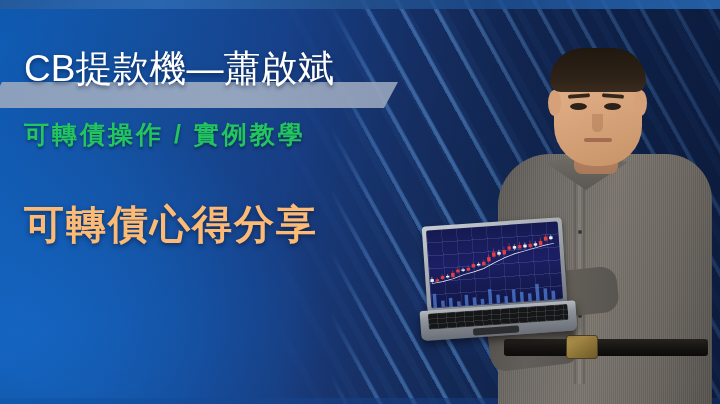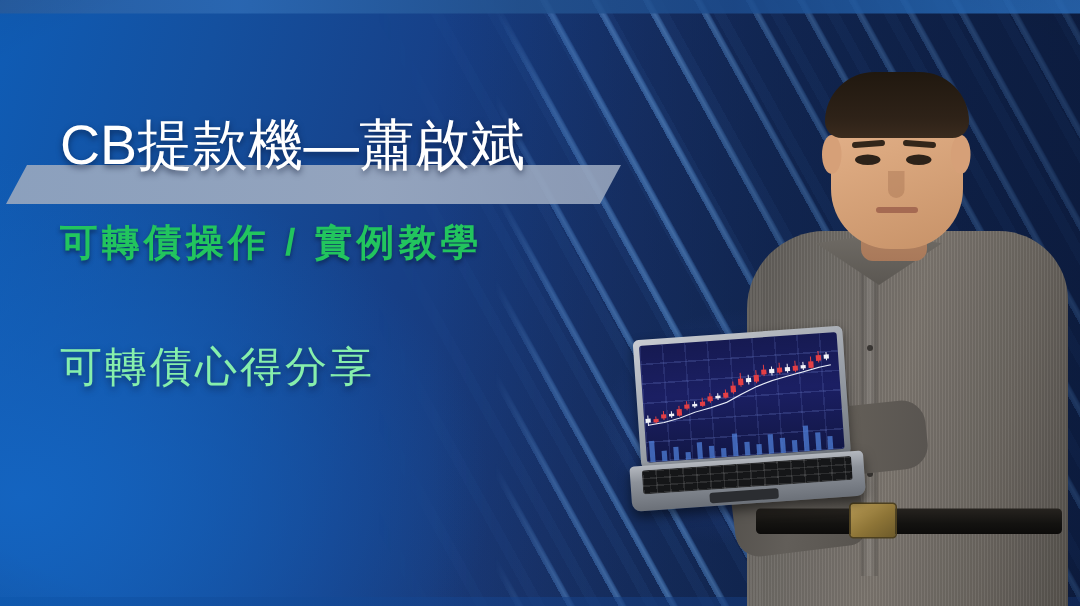--- a/index.html
+++ b/index.html
@@ -79,24 +79,23 @@
   .vignette {
     position: absolute;
     inset: 0;
     background: radial-gradient(ellipse 120% 110% at 50% 50%, rgba(0,0,0,0) 55%, rgba(0,0,0,0.28) 100%);
     pointer-events: none;
   }
 
   
   .text-block {
     position: absolute;
-    left: 16px; top: 0;
+    left: 0; top: 0;
     width: 430px; height: 300px;
     z-index: 6;
-    margin-top: 28px;
   }
 
   .title-band {
     position: absolute;
     left: -12px;
     top: 82px;
     width: 410px;
     height: 26px;
     background: linear-gradient(90deg, rgba(150,166,190,0.92) 0%, rgba(158,172,194,0.92) 60%, rgba(150,164,188,0.90) 100%);
     -webkit-clip-path: polygon(14px 0, 100% 0, calc(100% - 14px) 100%, 0 100%);
@@ -126,24 +125,24 @@
     font-weight: 700;
     letter-spacing: 3px;
     white-space: nowrap;
     text-shadow: 0 2px 3px rgba(5,15,40,0.5);
   }
 
   .headline {
     position: absolute;
     left: 24px;
     top: 200px;
-    font-size: 28px;
+    font-size: 40px;
     line-height: 1.23;
-    color: #86efac;
-    font-weight: 400;
+    color: #fdba74;
+    font-weight: 700;
     letter-spacing: 2px;
     white-space: nowrap;
     text-shadow: 0 2px 5px rgba(5,15,40,0.55);
   }
   .headline .date-line {
     display: block;
     letter-spacing: 0px;
   }
 
   

